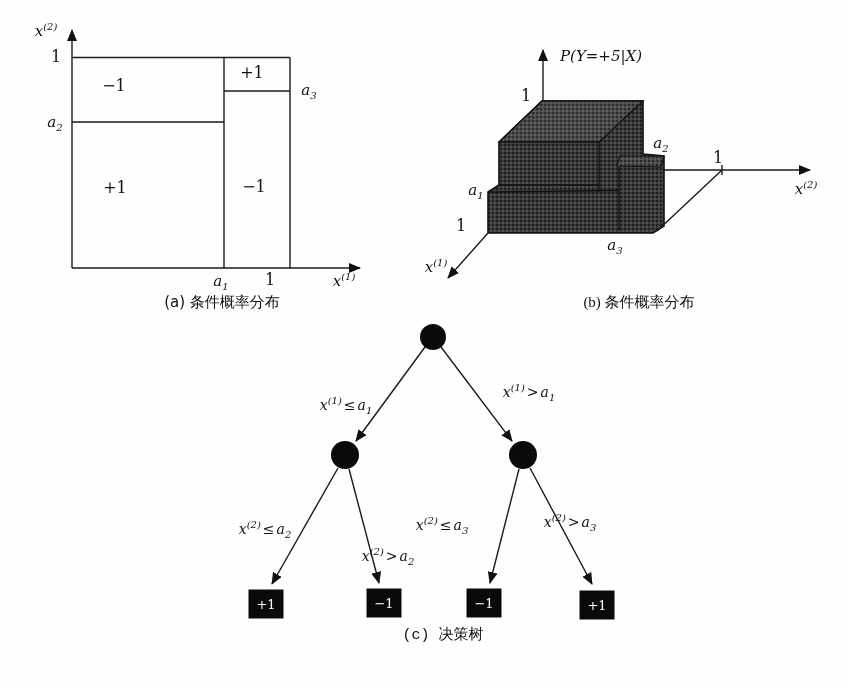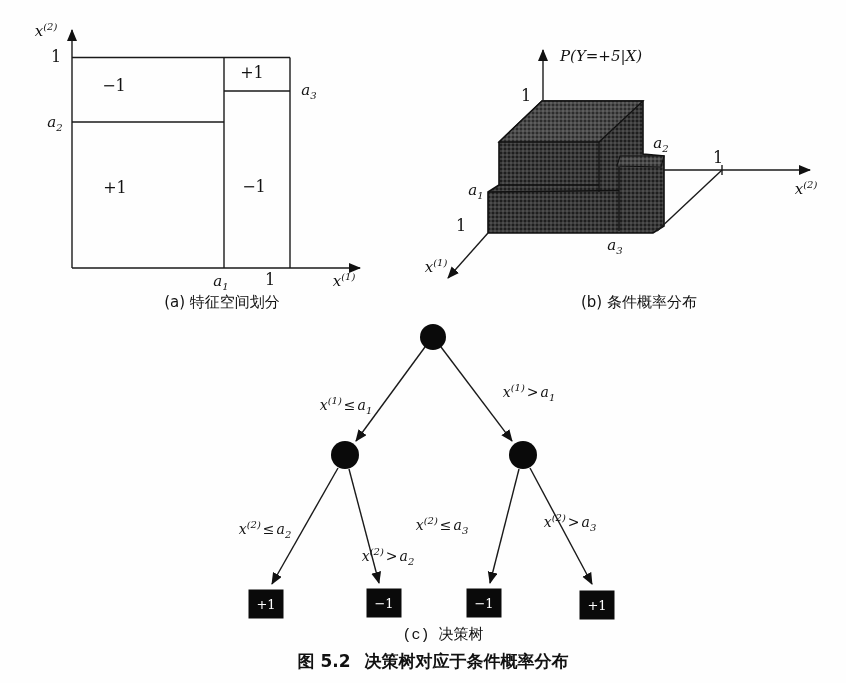--- a/index.html
+++ b/index.html
@@ -92,41 +92,40 @@
   <span class="lbl roman" style="left:56px;top:57px;">1</span>
   <span class="lbl math" style="left:55px;top:122px;"><span>a</span><sub>2</sub></span>
   <span class="lbl math" style="left:221px;top:281px;"><span>a</span><sub>1</sub></span>
   <span class="lbl roman" style="left:270px;top:280px;">1</span>
   <span class="lbl math" style="left:344px;top:281px;"><span>x</span><sup>(1)</sup></span>
   <span class="lbl math" style="left:309px;top:90px;"><span>a</span><sub>3</sub></span>
   <span class="lbl roman" style="left:114px;top:86px;">−1</span>
   <span class="lbl roman" style="left:252px;top:73px;">+1</span>
   <span class="lbl roman" style="left:115px;top:188px;">+1</span>
   <span class="lbl roman" style="left:254px;top:187px;">−1</span>
-  <span class="lbl cjk" style="left:222px;top:302px;">(a) 特征空间划分</span>
+  <span class="lbl cjk" style="left:222px;top:302px;">(a) 条件概率分布</span>
 
   <span class="lbl math" style="left:601px;top:56px;">P(Y=+5|X)</span>
   <span class="lbl roman" style="left:526px;top:96px;">1</span>
   <span class="lbl math" style="left:661px;top:143px;"><span>a</span><sub>2</sub></span>
   <span class="lbl roman" style="left:718px;top:158px;">1</span>
   <span class="lbl math" style="left:806px;top:189px;"><span>x</span><sup>(2)</sup></span>
   <span class="lbl math" style="left:476px;top:190px;"><span>a</span><sub>1</sub></span>
   <span class="lbl roman" style="left:461px;top:226px;">1</span>
   <span class="lbl math" style="left:436px;top:267px;"><span>x</span><sup>(1)</sup></span>
   <span class="lbl math" style="left:615px;top:245px;"><span>a</span><sub>3</sub></span>
-  <span class="lbl cjk" style="left:639px;top:302px;">(b) 条件概率分布</span>
+  <span class="lbl cjk" style="left:639px;top:302px;font-family:Liberation Serif, serif;">(b) 条件概率分布</span>
 
   <span class="lbl math" style="left:346px;top:405px;font-size:14px;"><span>x</span><sup>(1)</sup><span class="op">≤</span><span>a</span><sub>1</sub></span>
   <span class="lbl math" style="left:529px;top:392px;font-size:14px;"><span>x</span><sup>(1)</sup><span class="op">&gt;</span><span>a</span><sub>1</sub></span>
   <span class="lbl math" style="left:265px;top:529px;font-size:14px;text-align:right;"><span>x</span><sup>(2)</sup><span class="op">≤</span><span>a</span><sub>2</sub></span>
   <span class="lbl math" style="left:388px;top:556px;font-size:14px;"><span>x</span><sup>(2)</sup><span class="op">&gt;</span><span>a</span><sub>2</sub></span>
   <span class="lbl math" style="left:442px;top:525px;font-size:14px;"><span>x</span><sup>(2)</sup><span class="op">≤</span><span>a</span><sub>3</sub></span>
   <span class="lbl math" style="left:570px;top:522px;font-size:14px;"><span>x</span><sup>(2)</sup><span class="op">&gt;</span><span>a</span><sub>3</sub></span>
 
   <div class="leaf" style="left:266px;top:604px;">+1</div>
   <div class="leaf" style="left:384px;top:603px;">−1</div>
   <div class="leaf" style="left:484px;top:603px;">−1</div>
   <div class="leaf" style="left:597px;top:605px;">+1</div>
 
   <span class="lbl cjk" style="left:443px;top:635px;font-family:Liberation Mono, monospace;">(c) 决策树</span>
-  <span class="lbl fig-caption" style="left:433px;top:661px;"><span class="num">图 5.2</span><span>决策树对应于条件概率分布</span></span>
 
 </div>
 
 </body></html>

